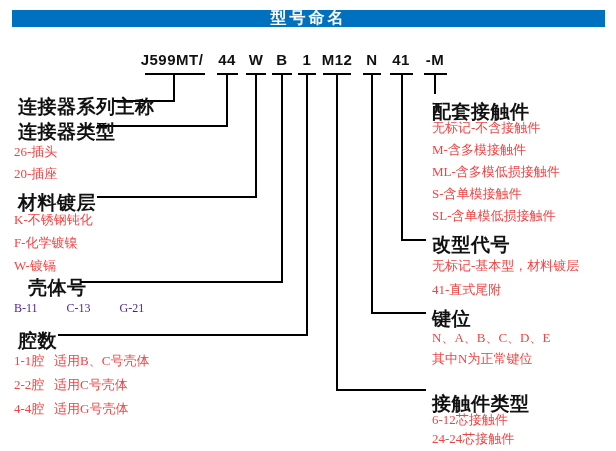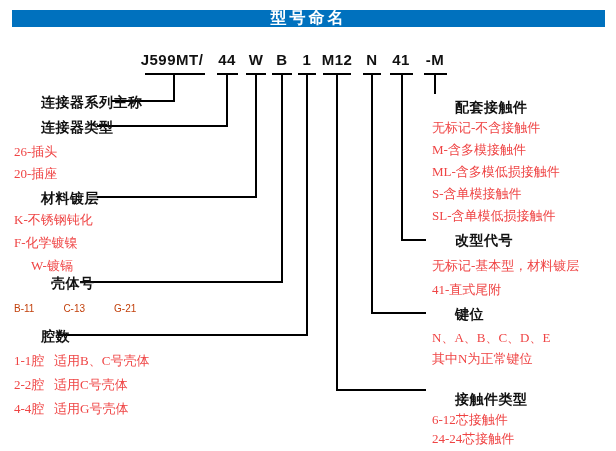--- a/index.html
+++ b/index.html
@@ -15,32 +15,31 @@
   }
   .header-bar .title{
     color:#ffffff;font-size:16px;font-weight:bold;letter-spacing:3px;
   }
   .pn-seg{
     position:absolute;top:51px;transform:translateX(-50%);
     font-size:15px;font-weight:bold;letter-spacing:0.5px;white-space:nowrap;
   }
   svg.lines{position:absolute;left:0;top:0;}
   .grp-title{
-    position:absolute;font-size:14px;font-weight:bold;white-space:nowrap;
+    position:absolute;font-size:19px;font-weight:bold;white-space:nowrap;
     letter-spacing:0.5px;
-    margin-left:23px;
   }
   .grp-item{
     position:absolute;font-size:13px;font-weight:normal;white-space:pre;
     font-family:"Liberation Serif","DejaVu Serif",serif;color:#ef4444;
   }
   .shell-row{position:absolute;left:14px;top:298px;}
   .shell-row span{
-    font-size:10px;font-family:Liberation Sans, sans-serif;
-    color:#c2410c;margin-right:29px;white-space:pre;
+    font-size:12px;font-family:Liberation Serif, serif;
+    color:#4c1d95;margin-right:29px;white-space:pre;
   }
 </style>
 </head>
 <body>
 
 <div class="header-bar">
   <span class="title">型号命名</span>
 </div>
 
 <span class="pn-seg" style="left:172px">J599MT/</span>
@@ -79,21 +78,21 @@
 
 <div class="grp-title" style="left:18px;top:94px">连接器系列主称</div>
 
 <div class="grp-title" style="left:18px;top:119px">连接器类型</div>
 <div class="grp-item" style="left:14px;top:143px">26-插头</div>
 <div class="grp-item" style="left:14px;top:165px">20-插座</div>
 
 <div class="grp-title" style="left:18px;top:190px">材料镀层</div>
 <div class="grp-item" style="left:14px;top:211px">K-不锈钢钝化</div>
 <div class="grp-item" style="left:14px;top:234px">F-化学镀镍</div>
-<div class="grp-item" style="left:31px;top:257px">W-镀镉</div>
+<div class="grp-item" style="left:14px;top:257px">W-镀镉</div>
 
 <div class="grp-title" style="left:28px;top:275px">壳体号</div>
 <div class="shell-row">
   <span>B-11</span><span>C-13</span><span>G-21</span>
 </div>
 
 <div class="grp-title" style="left:18px;top:328px">腔数</div>
 <div class="grp-item" style="left:14px;top:352px">1-1腔   适用B、C号壳体</div>
 <div class="grp-item" style="left:14px;top:376px">2-2腔   适用C号壳体</div>
 <div class="grp-item" style="left:14px;top:400px">4-4腔   适用G号壳体</div>

